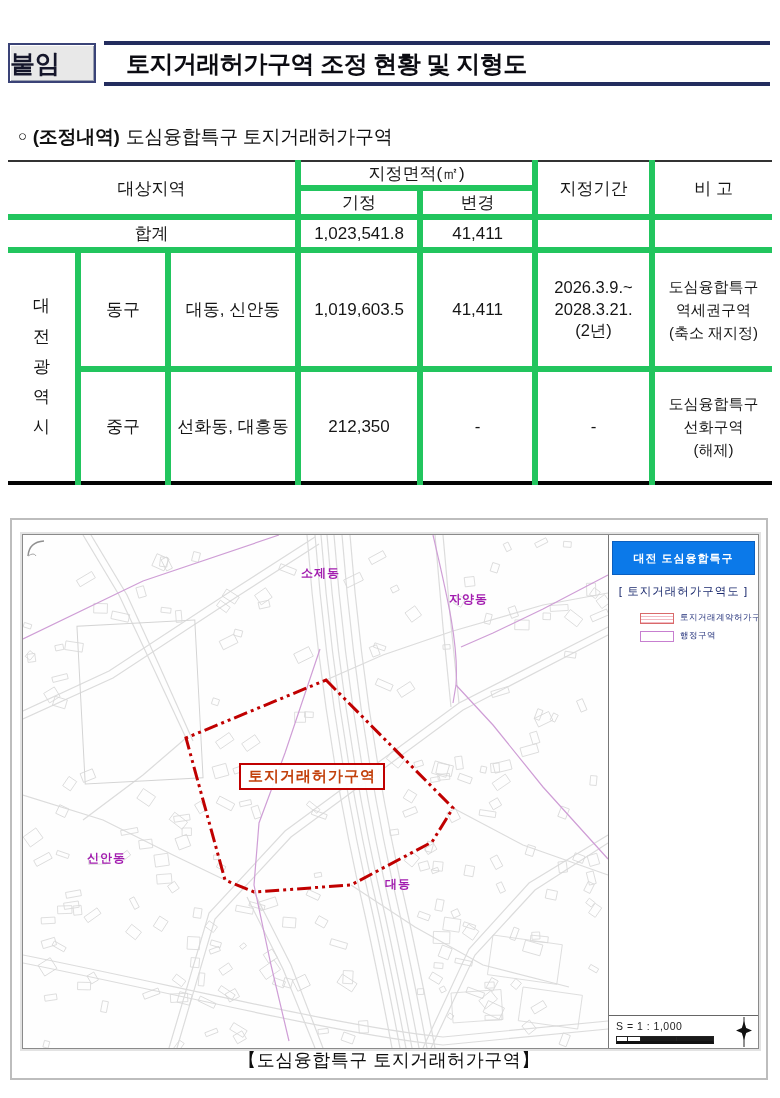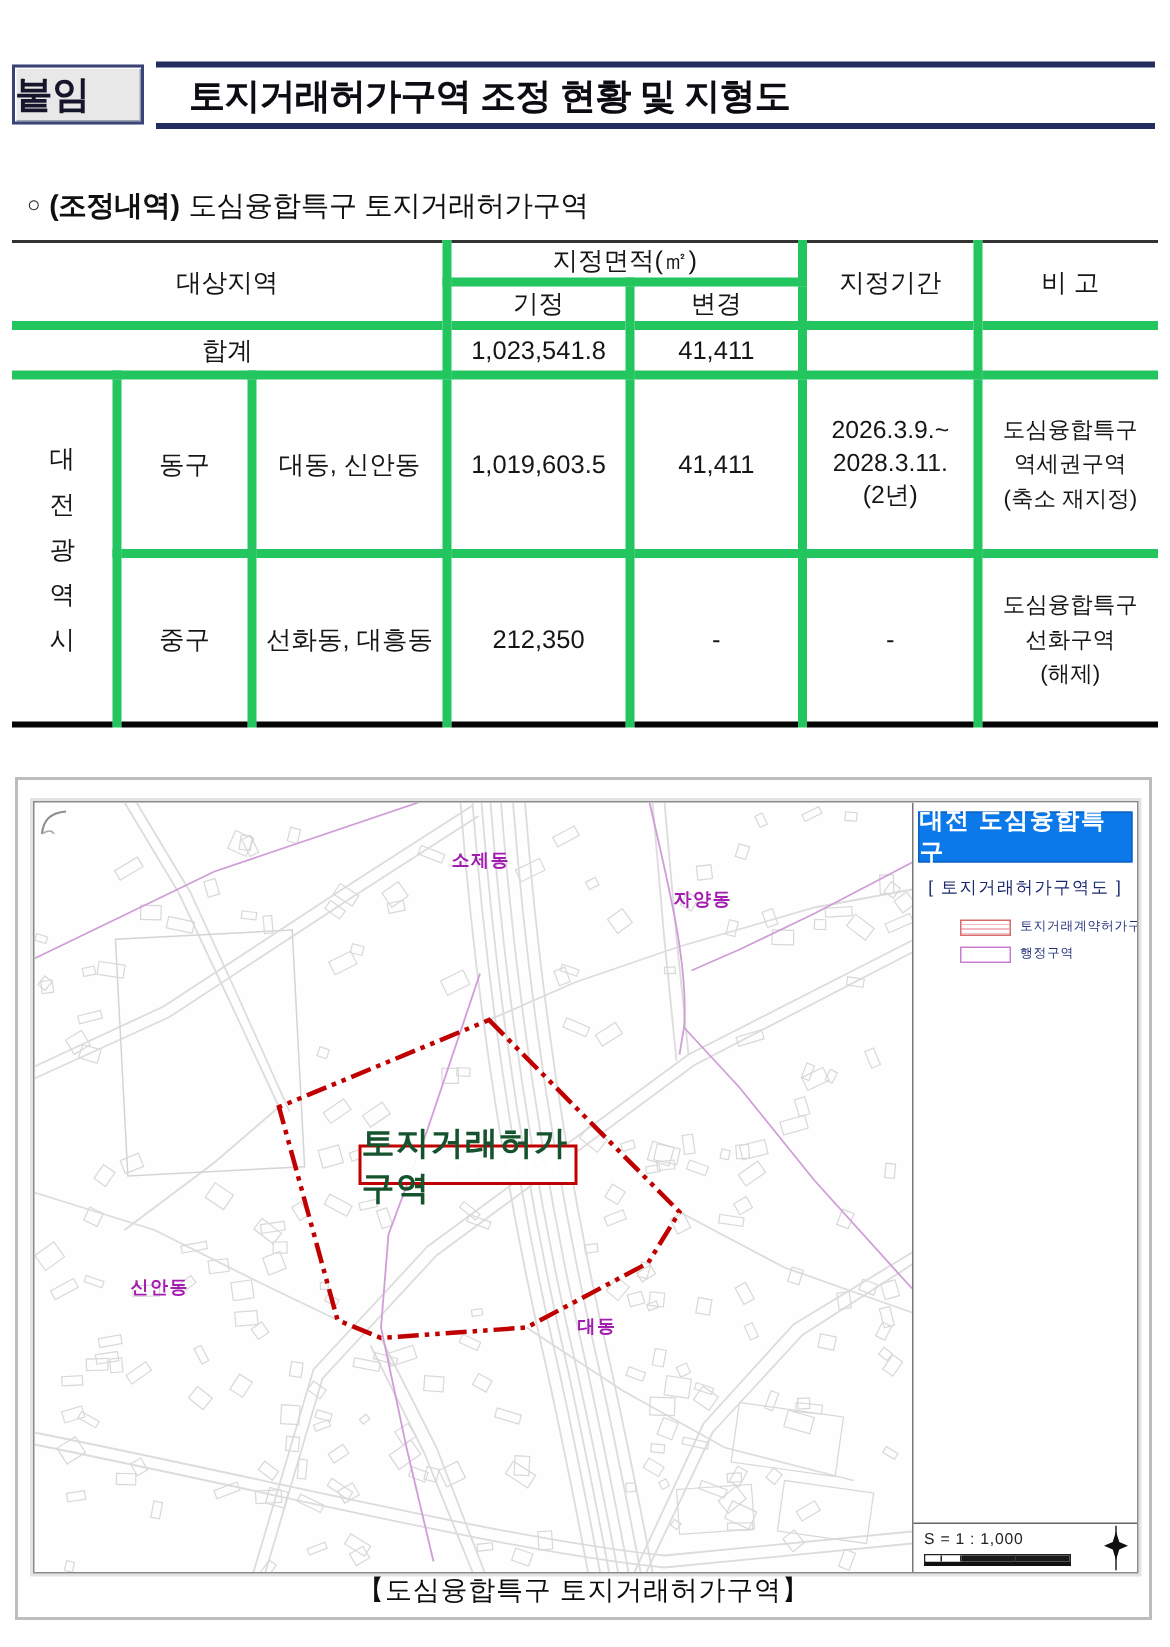--- a/index.html
+++ b/index.html
@@ -51,36 +51,36 @@
     border:1px solid #8a8a8a;box-shadow:0 0 0 2px #e3e3e3;background:#fefefe;overflow:hidden;
   }
   .map-svg{position:absolute;left:0;top:0;}
   .roads path{stroke:#dcdcdc;stroke-width:1.2;fill:none;}
   .blds rect{stroke:#d8d8d8;stroke-width:0.8;fill:none;}
   .park{stroke:#d4d4d4;stroke-width:1;fill:none;}
   .admin path{stroke:#cf9ed6;stroke-width:1.2;fill:none;}
   .zone-poly{stroke:#c00000;stroke-width:3;fill:none;stroke-dasharray:14 4 3 4 3 4;}
   .zone-label{
     position:absolute;left:216px;top:228px;width:146px;height:27px;box-sizing:border-box;
-    border:2px solid #c00000;background:rgba(255,255,255,0.92);color:#14532d;
-    font-size:22px;font-weight:bold;letter-spacing:1px;
+    border:2px solid #c00000;background:rgba(255,255,255,0.92);color:#c2410c;
+    font-size:15px;font-weight:bold;letter-spacing:1px;
     display:flex;align-items:center;justify-content:center;z-index:3;
   }
   .place{position:absolute;font-size:12px;font-weight:600;color:#a21caf;letter-spacing:1px;z-index:2;}
   .pl-soje{left:278px;top:30px;} .pl-jayang{left:426px;top:56px;}
   .pl-sinan{left:64px;top:315px;} .pl-daedong{left:362px;top:341px;}
   .corner-fold{position:absolute;left:2px;top:2px;z-index:5;}
   
   .panel{
     position:absolute;right:0;top:0;width:150px;height:100%;box-sizing:border-box;
     background:#fff;border-left:1px solid #777;z-index:4;
   }
   .panel-title{
     margin:6px 3px 0 3px;height:34px;background:#0b79e9;border:1px solid #0a5fc0;box-sizing:border-box;
-    color:#fff;font-weight:bold;font-size:16px;letter-spacing:1px;
+    color:#fff;font-weight:bold;font-size:11px;letter-spacing:1px;
     display:flex;align-items:center;justify-content:center;
   }
   .panel-sub{margin-top:9px;text-align:center;color:#1b2a6e;font-size:11.5px;letter-spacing:1px;}
   .legend-list{margin:13px 0 0 9px;}
   .legend-item{display:flex;align-items:center;margin-bottom:6px;padding-left:22px;}
   .sw{width:34px;height:11px;box-sizing:border-box;margin-right:6px;flex:none;}
   .sw1{border:1px solid #d96a6a;background:repeating-linear-gradient(180deg,#fff 0 2px,#f2b9c2 2px 3px);}
   .sw2{border:1px solid #c77fd0;background:#fff;}
   .legend-label{font-size:8.5px;color:#22307a;letter-spacing:0.5px;white-space:nowrap;}
   .panel-footer{position:absolute;left:0;right:0;bottom:0;height:32px;border-top:1px solid #666;}
@@ -134,21 +134,21 @@
     <td class="no-r"></td>
   </tr>
   <tr class="r1">
     <td rowspan="2" class="city no-l bot"><span>대전광역시</span></td>
     <td>동구</td>
     <td>대동, 신안동</td>
     <td class="num">1,019,603.5</td>
     <td class="num">41,411</td>
     <td class="mline">
       <span>2026.3.9.~</span>
-      <span>2028.3.11.</span>
+      <span>2028.3.21.</span>
       <span>(2년)</span>
     </td>
     <td class="note no-r">
       <span>도심융합특구</span>
       <span>역세권구역</span>
       <span>(축소 재지정)</span>
     </td>
   </tr>
   <tr class="r2">
     <td class="bot">중구</td>

